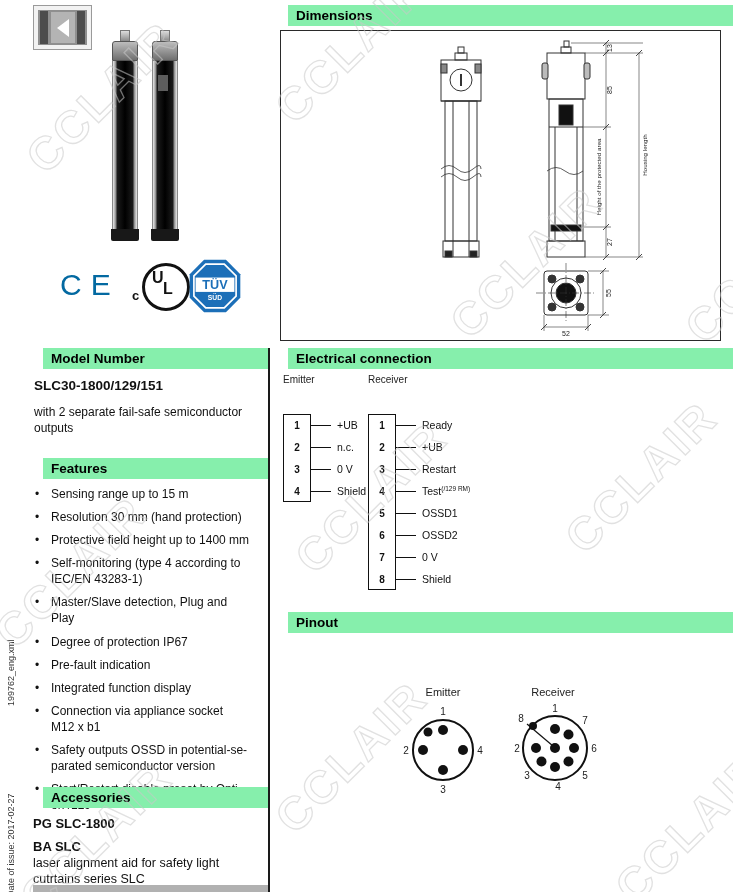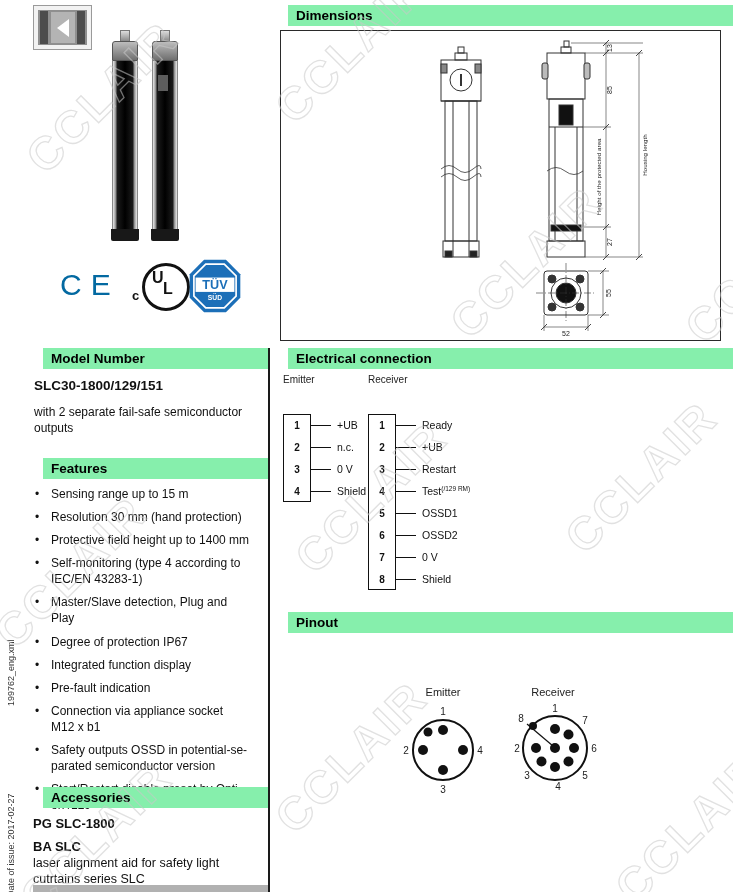--- a/index.html
+++ b/index.html
@@ -156,24 +156,24 @@
 IEC/EN 43283-1)</span>
     </div>
   <div class="feat">
       <span class="feat-text">Master/Slave detection, Plug and
 Play</span>
     </div>
   <div class="feat">
       <span class="feat-text">Degree of protection IP67</span>
     </div>
   <div class="feat">
+      <span class="feat-text">Pre-fault indication</span>
+    </div>
+  <div class="feat">
       <span class="feat-text">Integrated function display</span>
-    </div>
-  <div class="feat">
-      <span class="feat-text">Pre-fault indication</span>
     </div>
   <div class="feat">
       <span class="feat-text">Connection via appliance socket
 M12 x b1</span>
     </div>
   <div class="feat">
       <span class="feat-text">Safety outputs OSSD in potential-se-
 parated semiconductor version</span>
     </div>
   <div class="feat">

